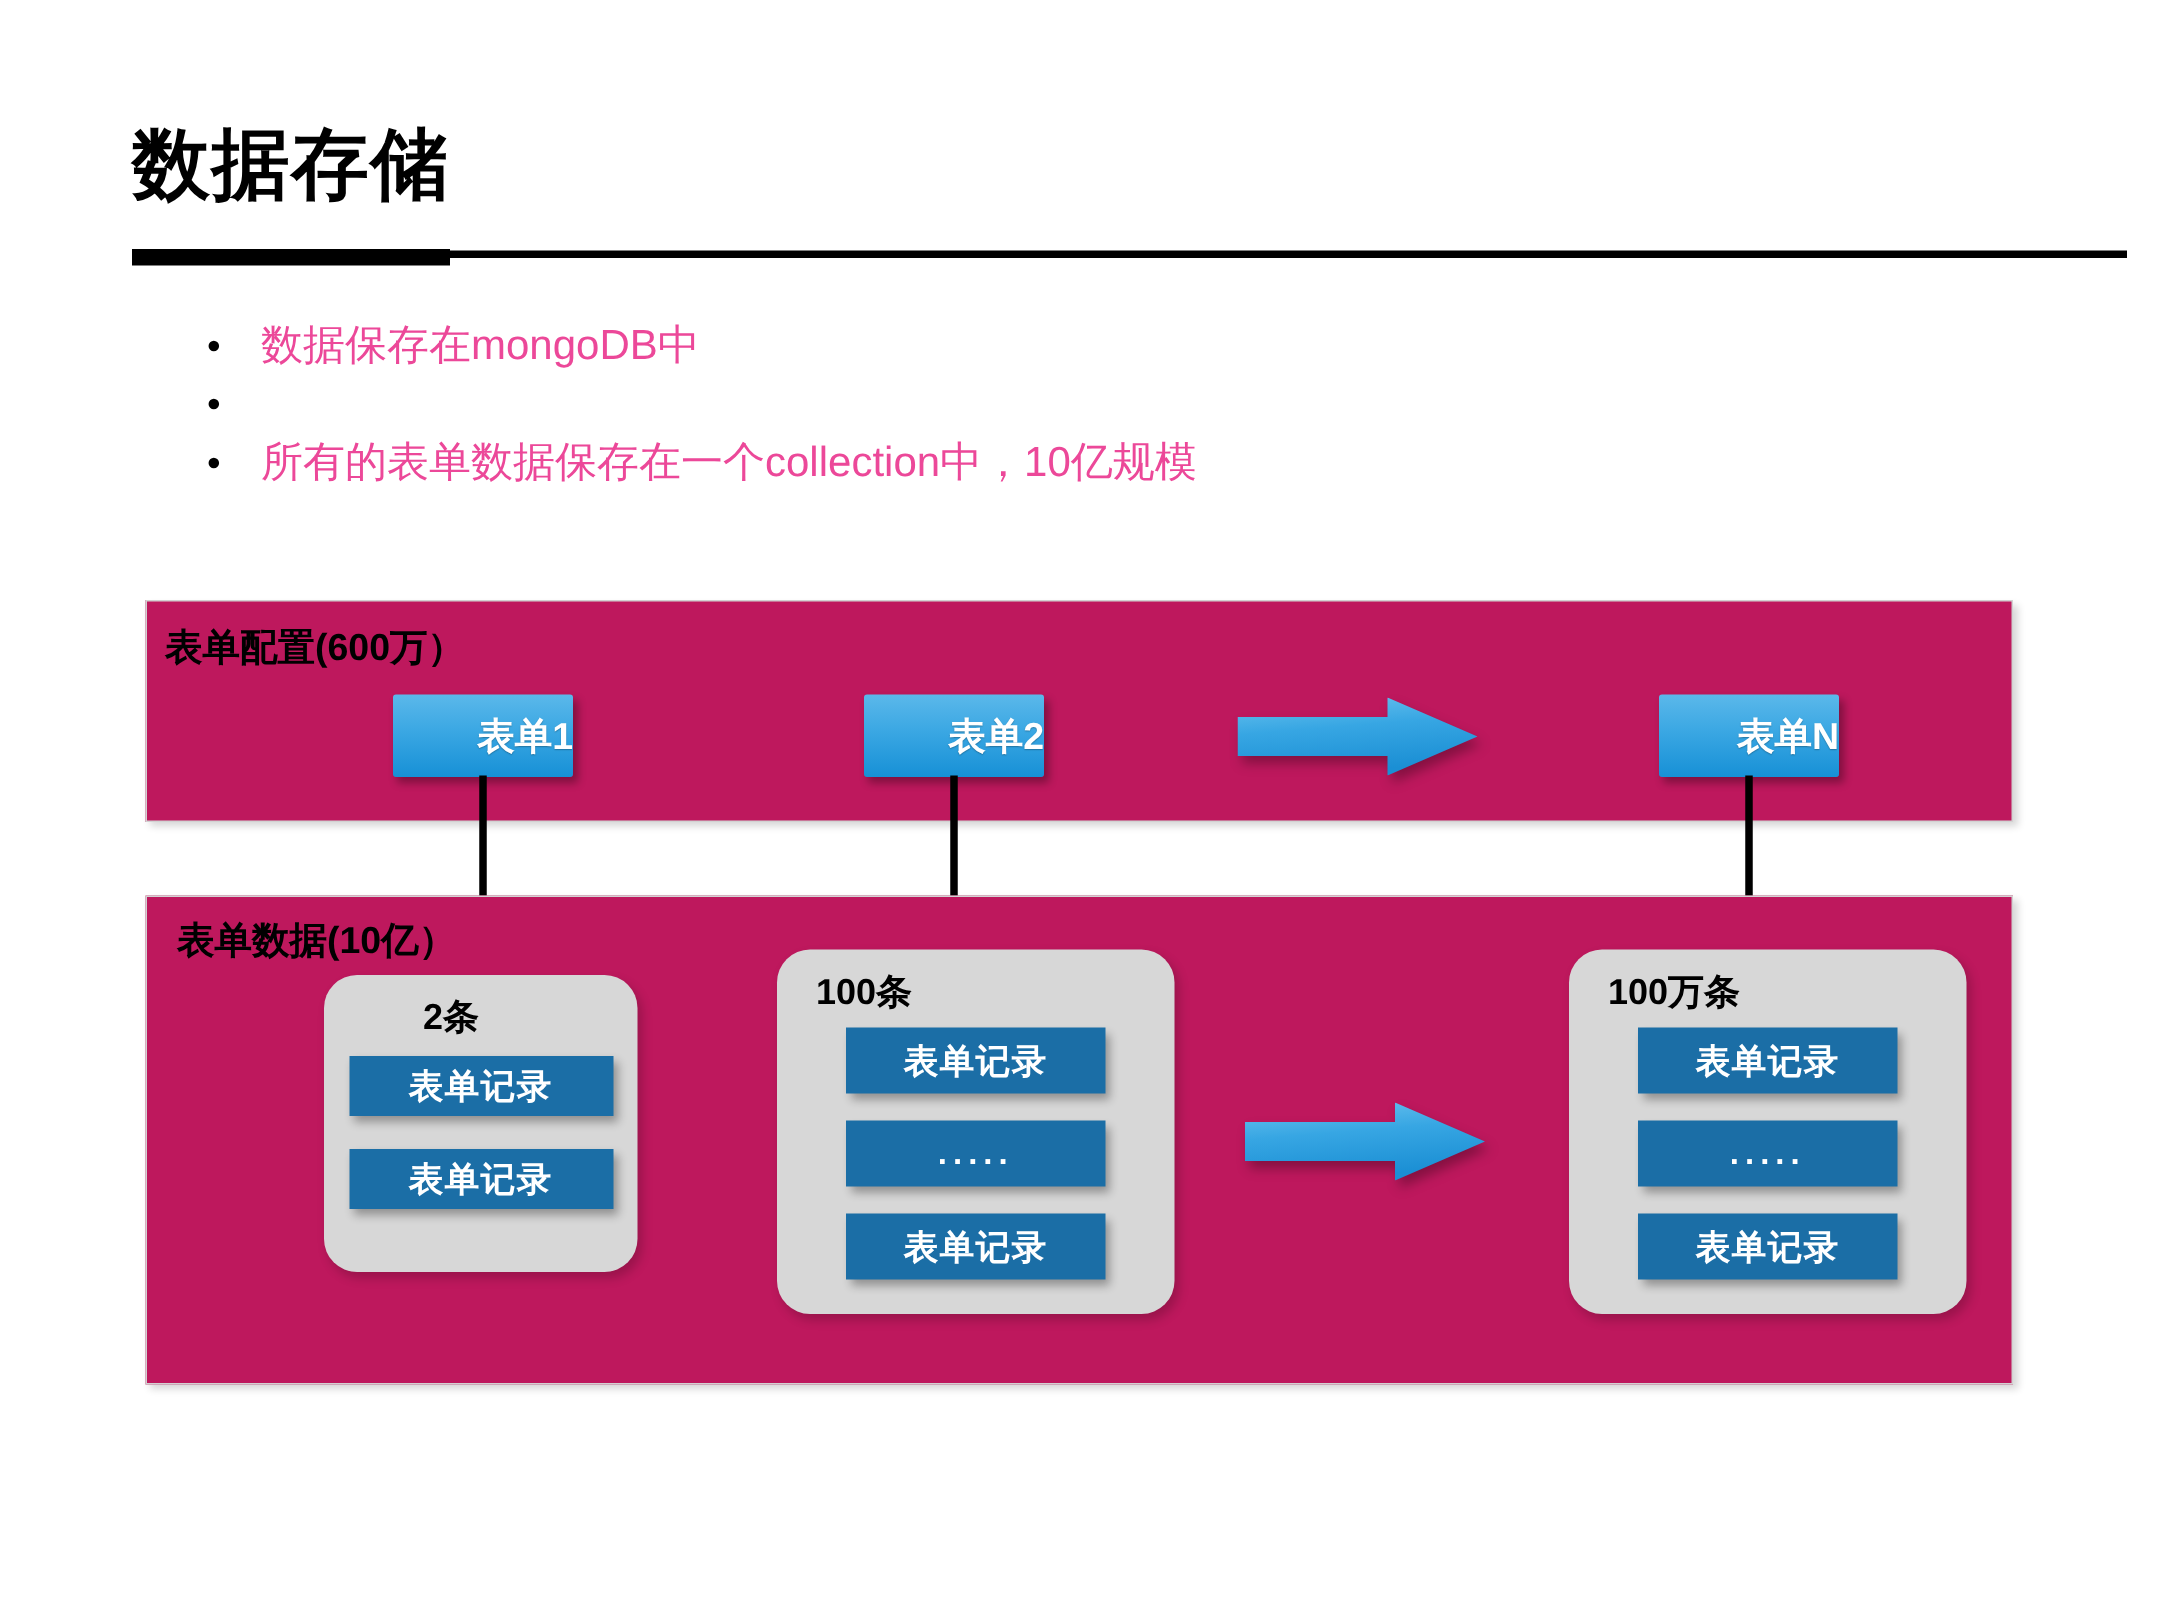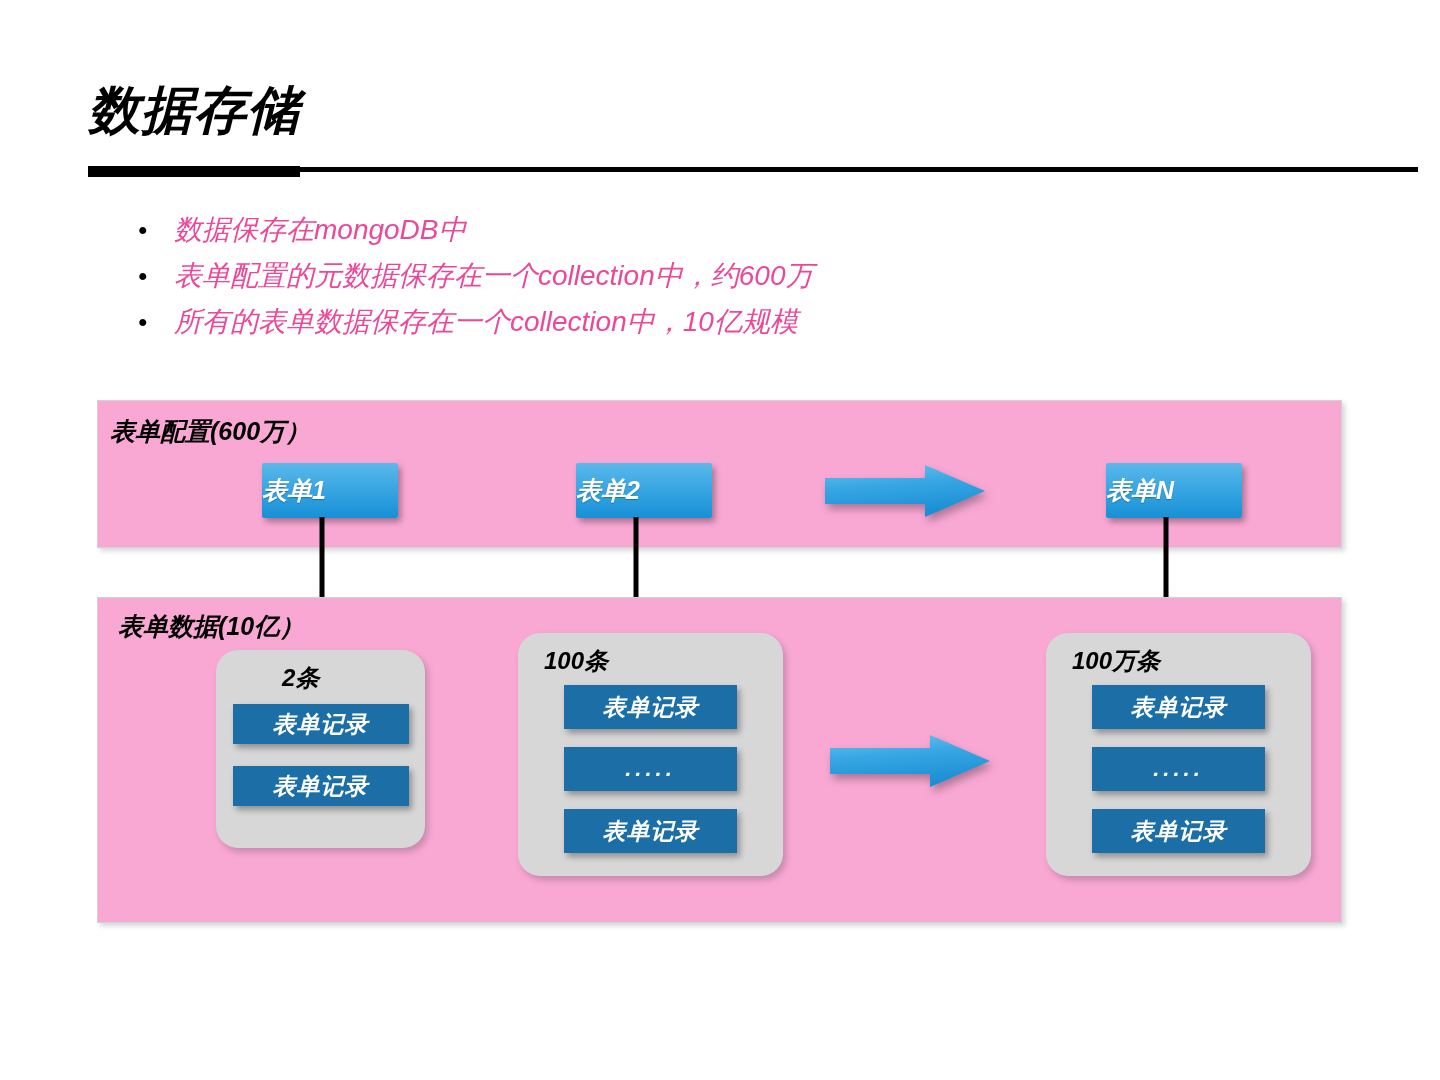--- a/index.html
+++ b/index.html
@@ -13,21 +13,20 @@
     height: 1080px;
     position: relative;
     overflow: hidden;
     font-family: "Liberation Sans", "DejaVu Sans", sans-serif;
     color: #000;
     -webkit-font-smoothing: antialiased;
   }
   .slide {
     position: absolute;
     inset: 0;
-    font-style: italic;
   }
 
   
   .page-title {
     position: absolute;
     left: 88px;
     top: 82px;
     font-size: 52px;
     font-weight: bold;
     letter-spacing: 1px;
@@ -74,21 +73,21 @@
   .bullet-text {
     font-size: 28px;
     line-height: 1.42;
     color: #ec4899;
     white-space: nowrap;
   }
 
   
   .panel {
     position: absolute;
-    background: #f9a8d4;
+    background: #be185d;
     border: 1px solid #d2d2d2;
     box-shadow: 3px 3px 5px rgba(0,0,0,0.16);
     box-sizing: border-box;
   }
   #panel-config {
     left: 97px;
     top: 400px;
     width: 1245px;
     height: 148px;
   }
@@ -104,28 +103,28 @@
     font-weight: bold;
     color: #000;
     white-space: nowrap;
   }
   #panel-config .panel-title { left: 12px; top: 14px; }
   #panel-data .panel-title  { left: 20px; top: 12px; }
 
   
   .form-box {
     position: absolute;
-    width: 136px;
+    width: 120px;
     height: 55px;
     border-radius: 2px;
     background: linear-gradient(to bottom, #5bb8ea 0%, #3aa7e3 45%, #1790d6 100%);
     box-shadow: 3px 4px 6px rgba(0,0,0,0.33);
     display: flex;
     align-items: center;
-    justify-content: flex-start;
+    justify-content: flex-end;
     color: #ffffff;
     font-size: 25px;
     font-weight: bold;
     text-shadow: 0 1px 1px rgba(0,0,0,0.28);
     box-sizing: border-box;
   }
   #form-box-1 { left: 262px; top: 463px; }
   #form-box-2 { left: 576px; top: 463px; }
   #form-box-n { left: 1106px; top: 463px; }
 
@@ -211,21 +210,20 @@
   <div class="rule-thin"></div>
   <div class="rule-thick"></div>
 
   <div class="bullets">
     <div class="bullet-row">
       <span class="bullet-dot">•</span>
       <span class="bullet-text">数据保存在mongoDB中</span>
     </div>
     <div class="bullet-row">
       <span class="bullet-dot">•</span>
-      <span class="bullet-text">表单配置的元数据保存在一个collection中，约600万</span>
     </div>
     <div class="bullet-row">
       <span class="bullet-dot">•</span>
       <span class="bullet-text">所有的表单数据保存在一个collection中，10亿规模</span>
     </div>
   </div>
 
   <div class="panel" id="panel-config">
     <div class="panel-title">表单配置(600万）</div>
   </div>

